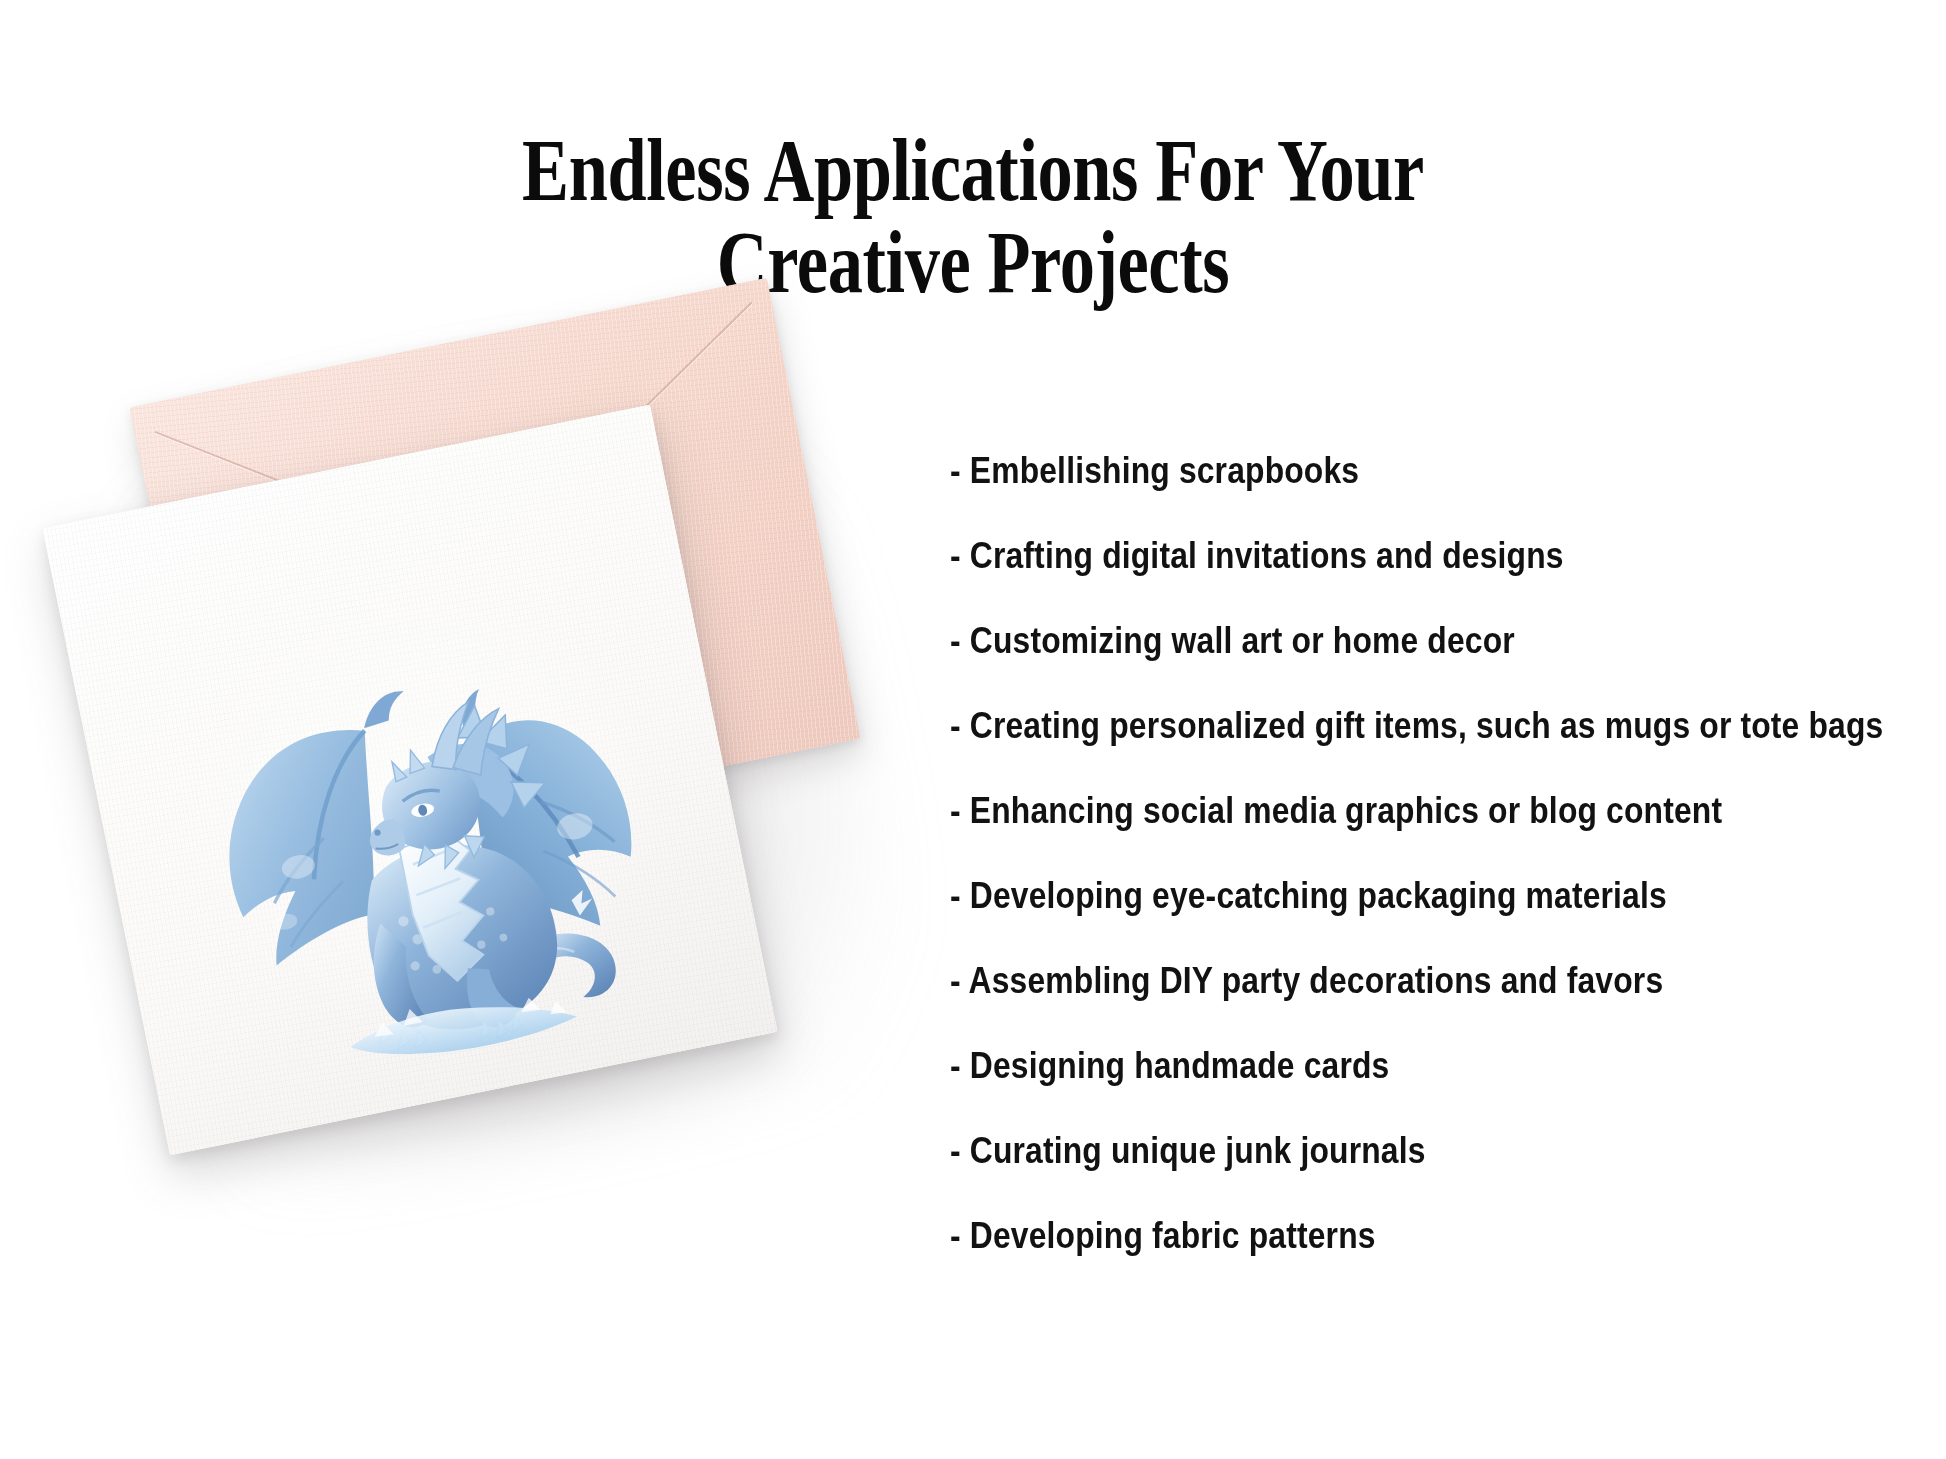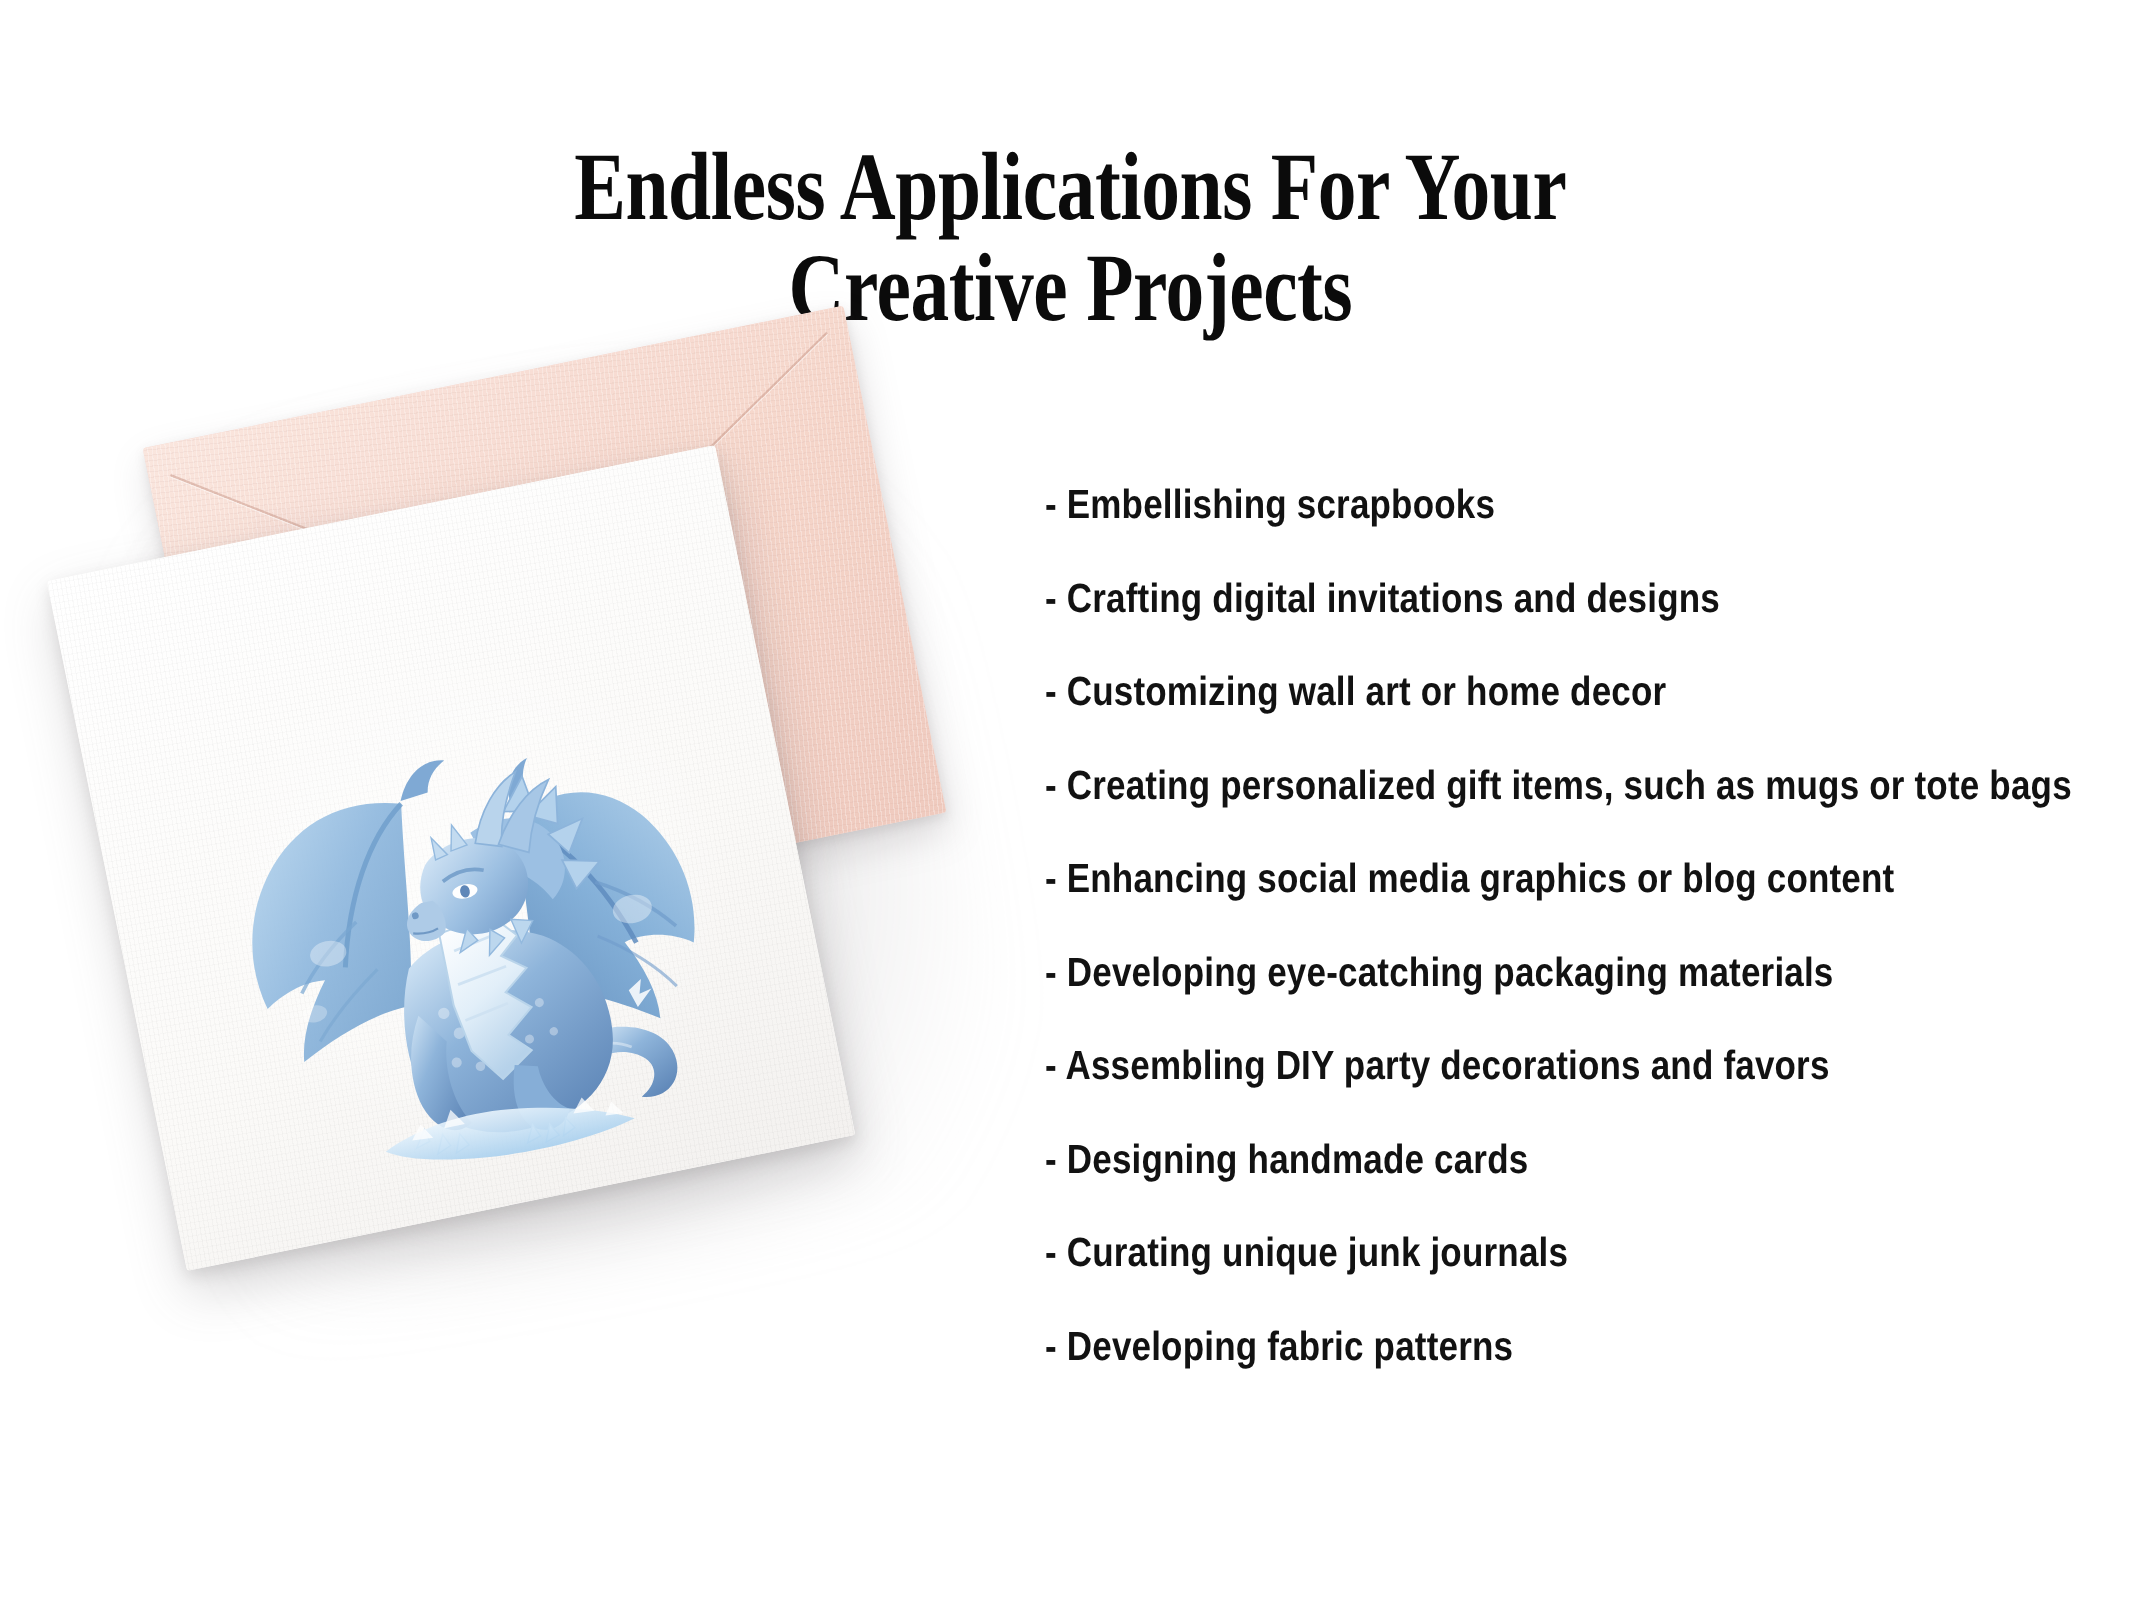--- a/index.html
+++ b/index.html
@@ -114,21 +114,21 @@
   .card-art{
     position:absolute;
     left:4%; top:17%;
     width:94%; height:80%;
   }
   .card-art svg{ width:100%; height:100%; display:block; }
 
   
   .list{
     position:absolute;
-    left:950px; top:440px;
+    left:950px; top:452px;
     width:980px;
   }
   .list-item{
     font-family:"Liberation Sans", sans-serif;
     font-weight:700;
     font-size:37px;
     line-height:1.0;
     color:#121212;
     margin-bottom:48px;
     white-space:nowrap;

